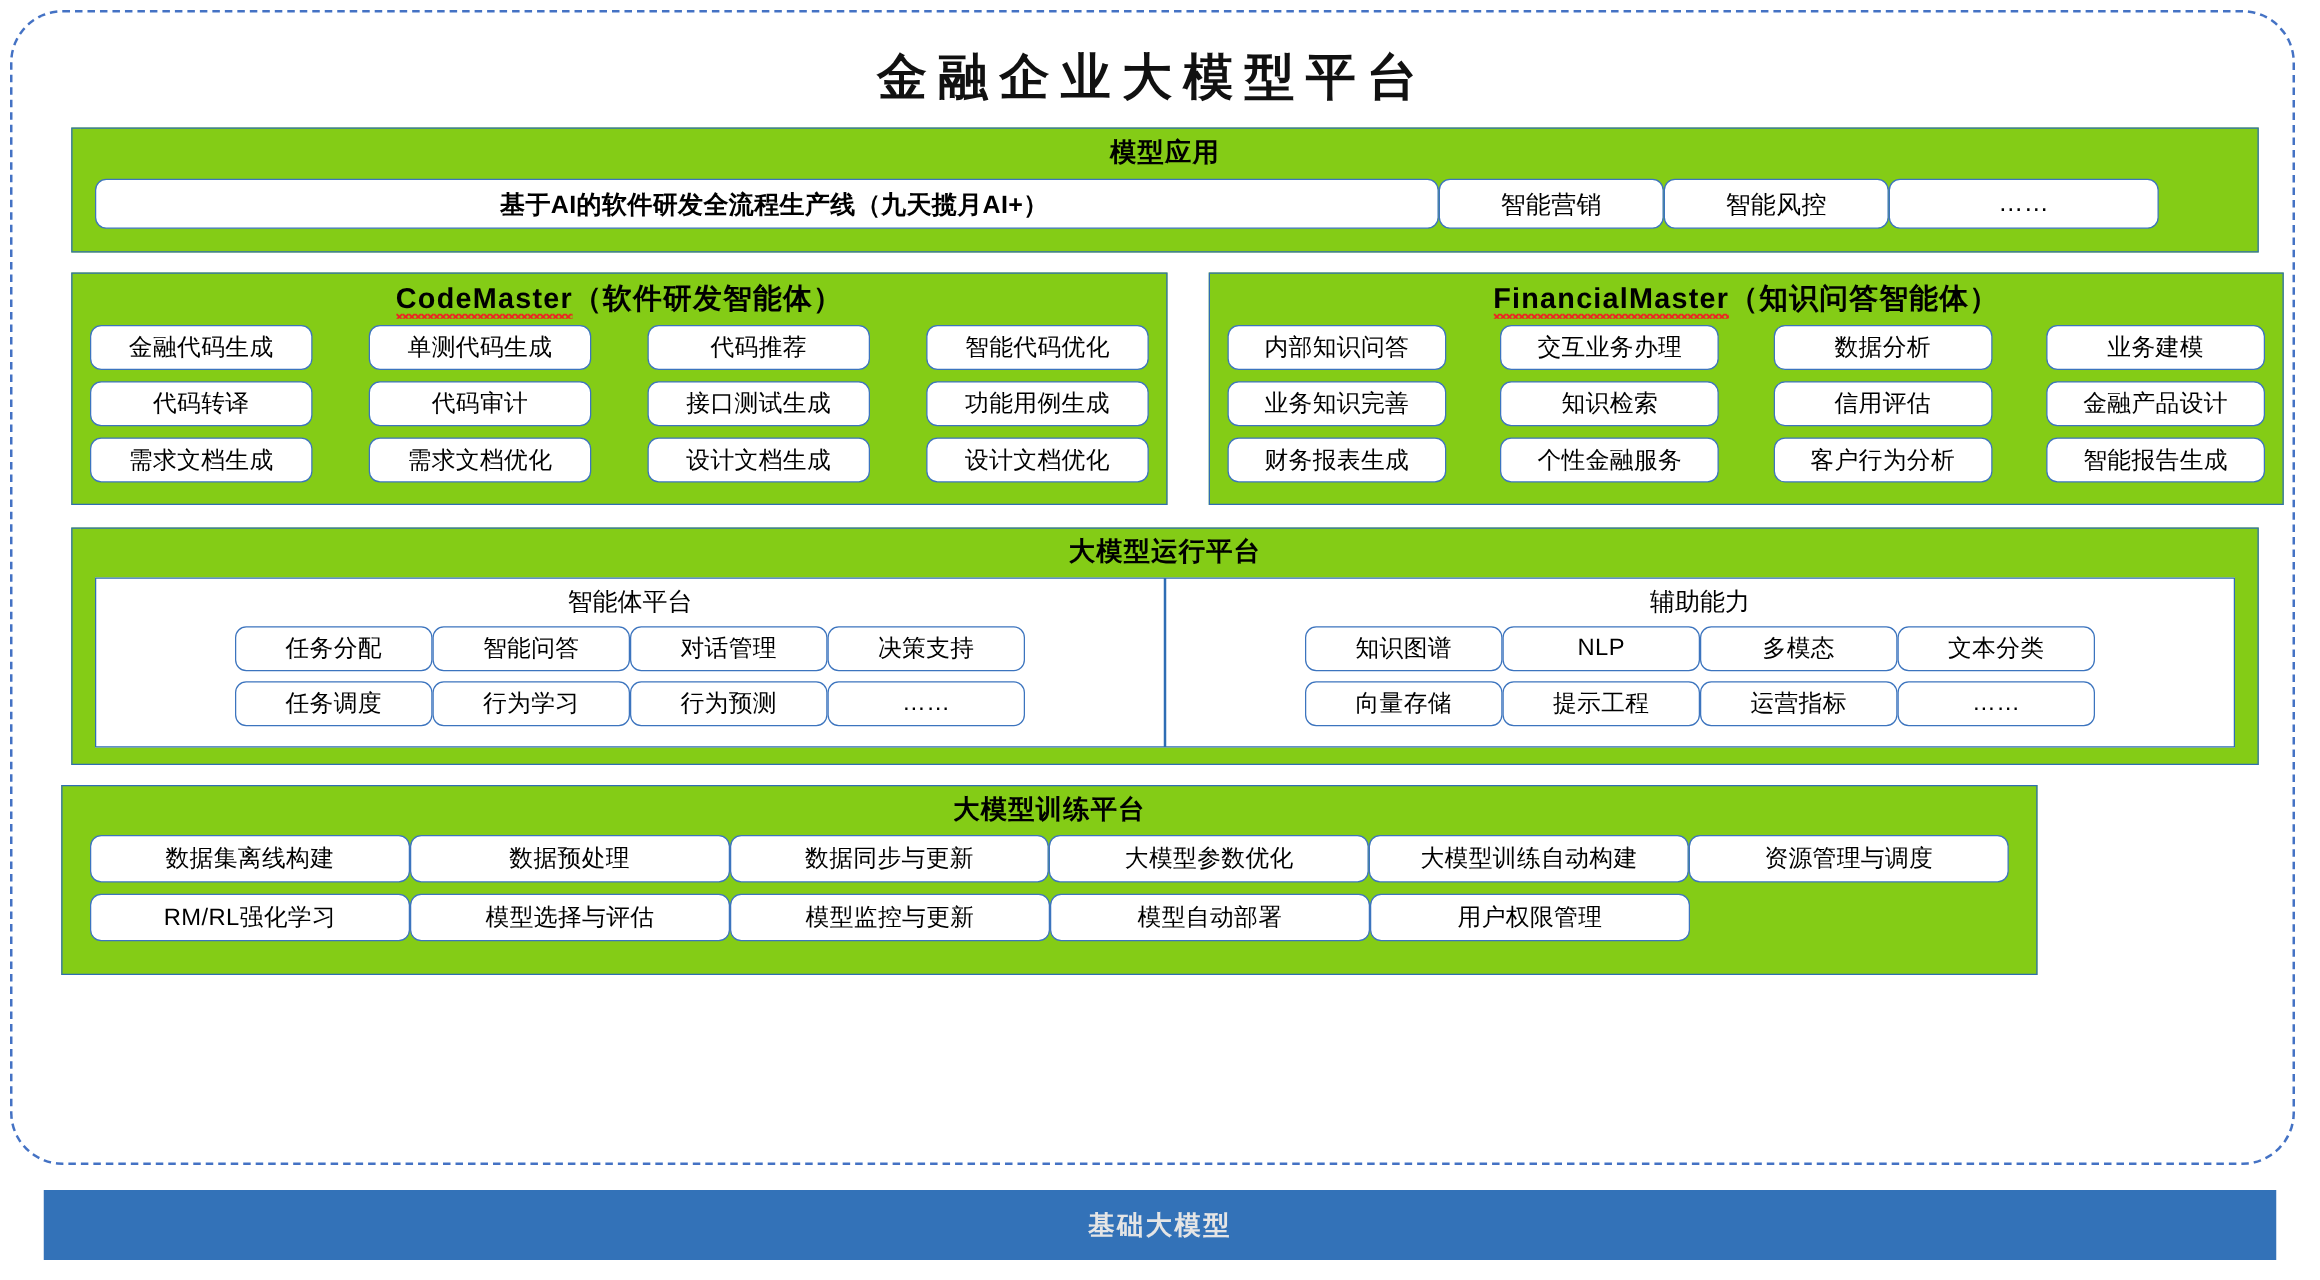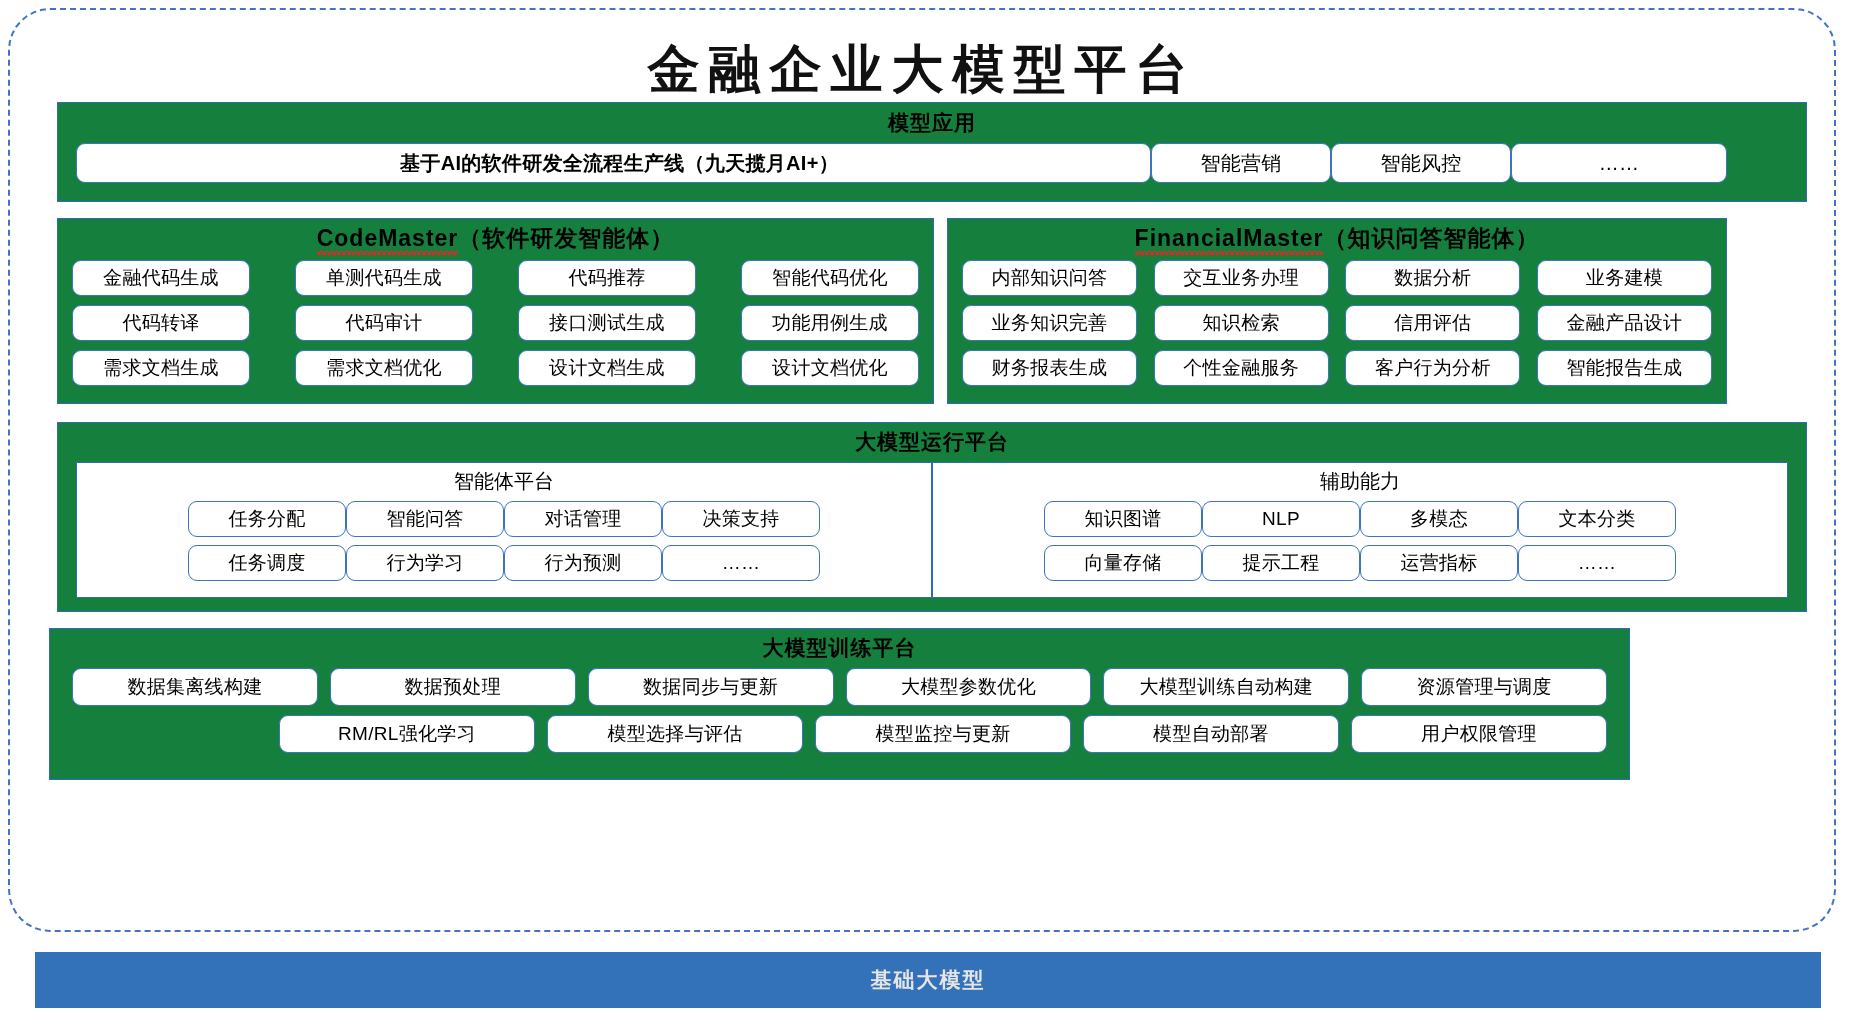--- a/index.html
+++ b/index.html
@@ -30,35 +30,35 @@
     height: 924px;
     border: 2px dashed #4472C4;
     border-radius: 42px;
     box-sizing: border-box;
     padding: 0;
   }
 
   .main-title {
     text-align: center;
     font-family: Liberation Serif, serif;
-    font-size: 52px;
+    font-size: 40px;
     font-weight: 700;
     letter-spacing: 9px;
     color: #111111;
     margin-top: 27px;
     margin-bottom: 0;
     line-height: 1.25;
   }
 
   
   .section {
     position: absolute;
     box-sizing: border-box;
     border: 1.5px solid #2E6DB4;
-    background: #15803d;
+    background: #84cc16;
   }
 
   .section-title {
     text-align: center;
     font-size: 21px;
     font-weight: 700;
     color: #000;
     letter-spacing: 1px;
     line-height: 1.1;
   }
@@ -142,22 +142,22 @@
   .agent-panel {
     top: 208px;
     height: 186px;
     padding: 0;
   }
   #sec-codemaster {
     left: 47px;
     width: 877px;
   }
   #sec-financialmaster {
-    left: 937px;
-    width: 780px;
+    left: 957px;
+    width: 860px;
   }
   .agent-panel .section-title {
     margin-top: 7px;
     font-size: 23px;
   }
   .agent-panel .chips {
     margin-top: 8px;
     padding: 0 14px;
   }
   .agent-panel .grid-row {
@@ -216,23 +216,22 @@
     top: 618px;
     width: 1581px;
     height: 152px;
   }
   #sec-training > .section-title { margin-top: 7px; }
   #sec-training .chips {
     padding: 0 22px;
     margin-top: 9px;
   }
   #sec-training .grid-row {
-    justify-content: flex-end;
+    justify-content: flex-start;
     margin-bottom: 9px;
-    gap: 12px;
   }
   #sec-training .pill {
     width: 256px;
     height: 38px;
     font-size: 19px;
   }
 
   
   #foundation-bar {
     position: absolute;

